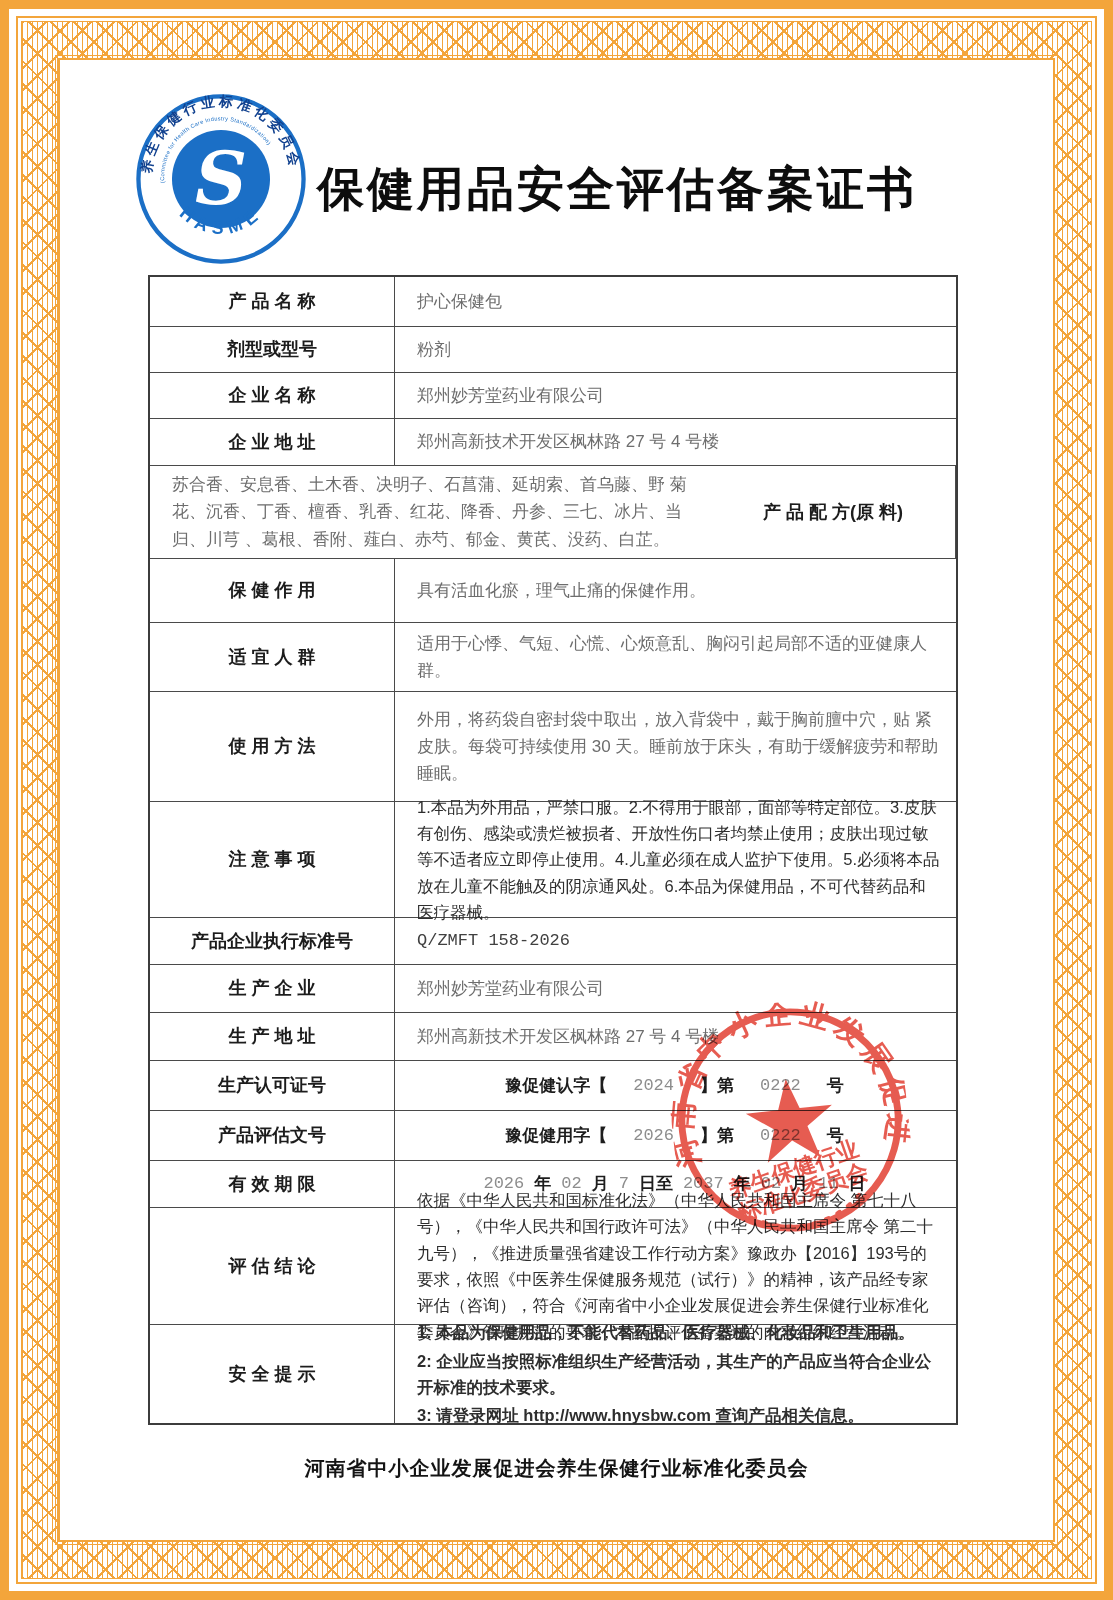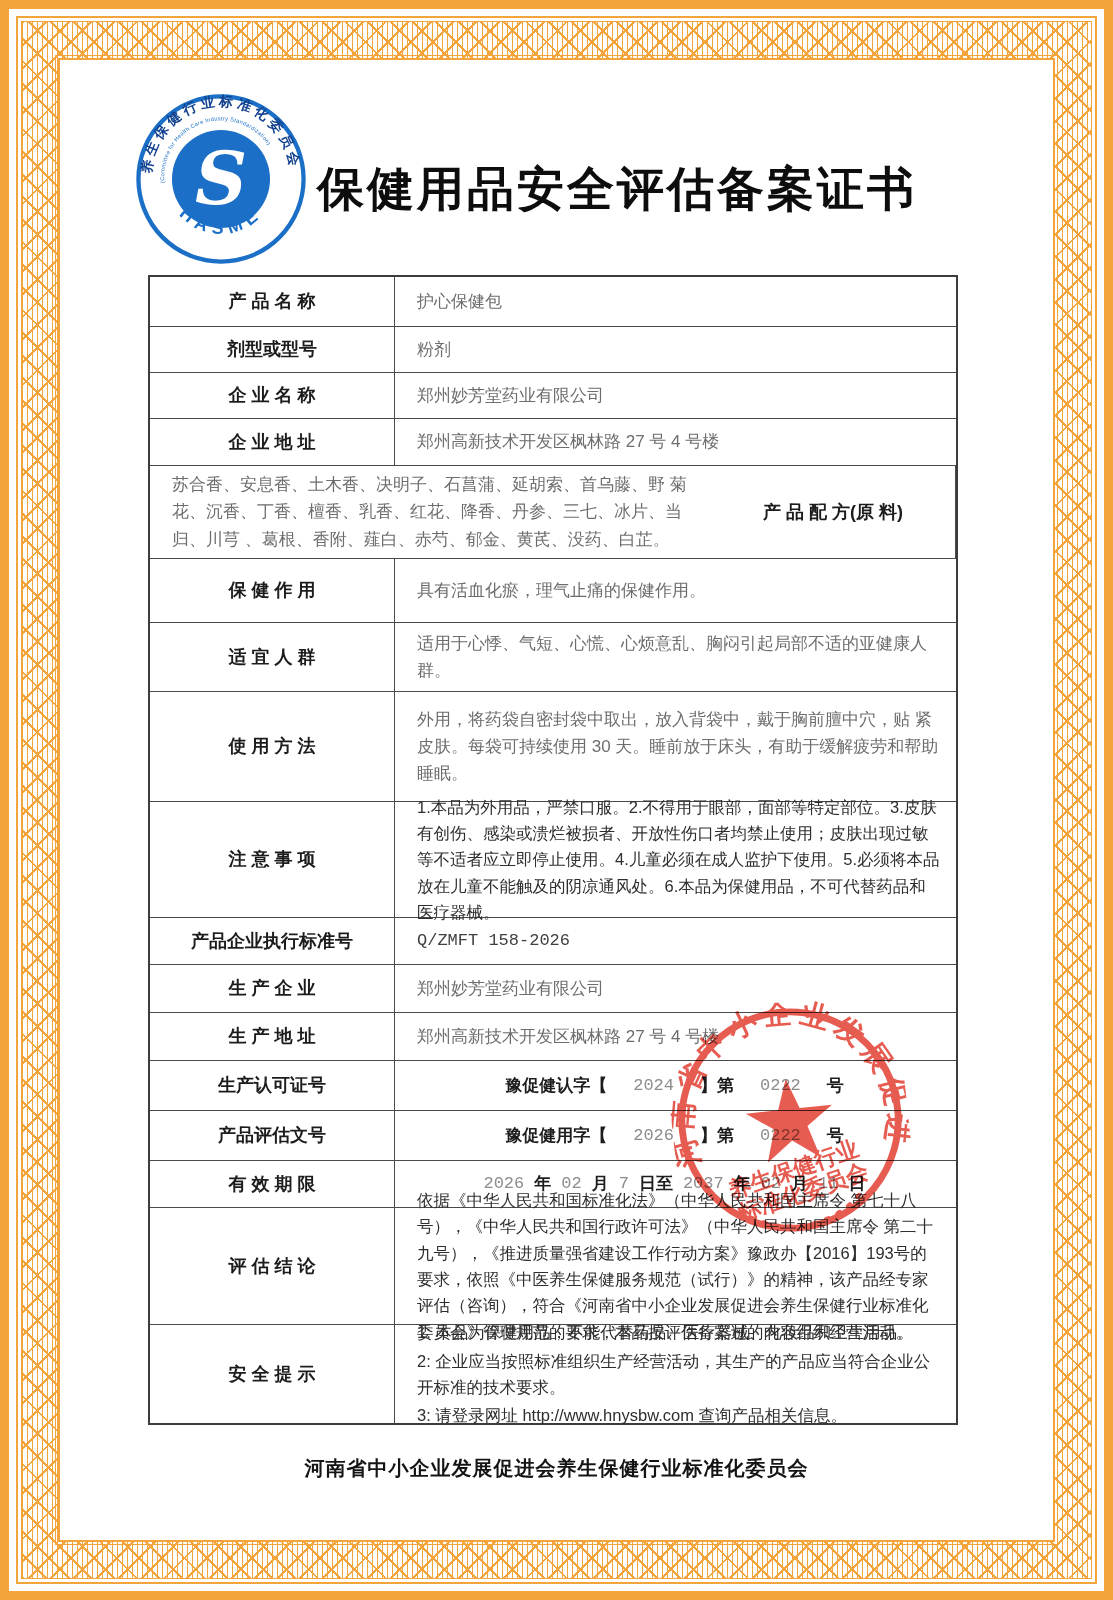--- a/index.html
+++ b/index.html
@@ -32,21 +32,21 @@
   .val{flex:1;display:flex;align-items:center;padding:6px 16px 6px 22px;
     font-size:17px;color:#6d6d6d;line-height:1.6;}
   .val.small{font-size:16.5px;}
   .row.dark .val{color:#2e2e2e;}
   .row.center .val{justify-content:center;padding-left:14px;}
   .typed{color:#8d8d8d;font-family:"Liberation Mono","DejaVu Sans Mono",monospace;}
   .printed{color:#1d1d1d;font-weight:bold;}
   .gapL{margin:13px 26px;}
   .gapS{margin:0 5px;}
   .mono{font-family:"Liberation Mono","DejaVu Sans Mono",monospace;color:#404040;}
-  .lines{display:block;}
+  .lines{display:block;font-weight:bold;}
   .lines div{margin:2px 0;}
   
   .footer{position:absolute;left:0;top:1395px;width:100%;text-align:center;
     font-size:20px;font-weight:bold;color:#141414;letter-spacing:1px;}
   
   .seal{position:absolute;left:612px;top:942px;width:236px;height:236px;
     mix-blend-mode:multiply;opacity:.9;transform:rotate(-6deg);pointer-events:none;}
 </style>
 </head>
 <body>

